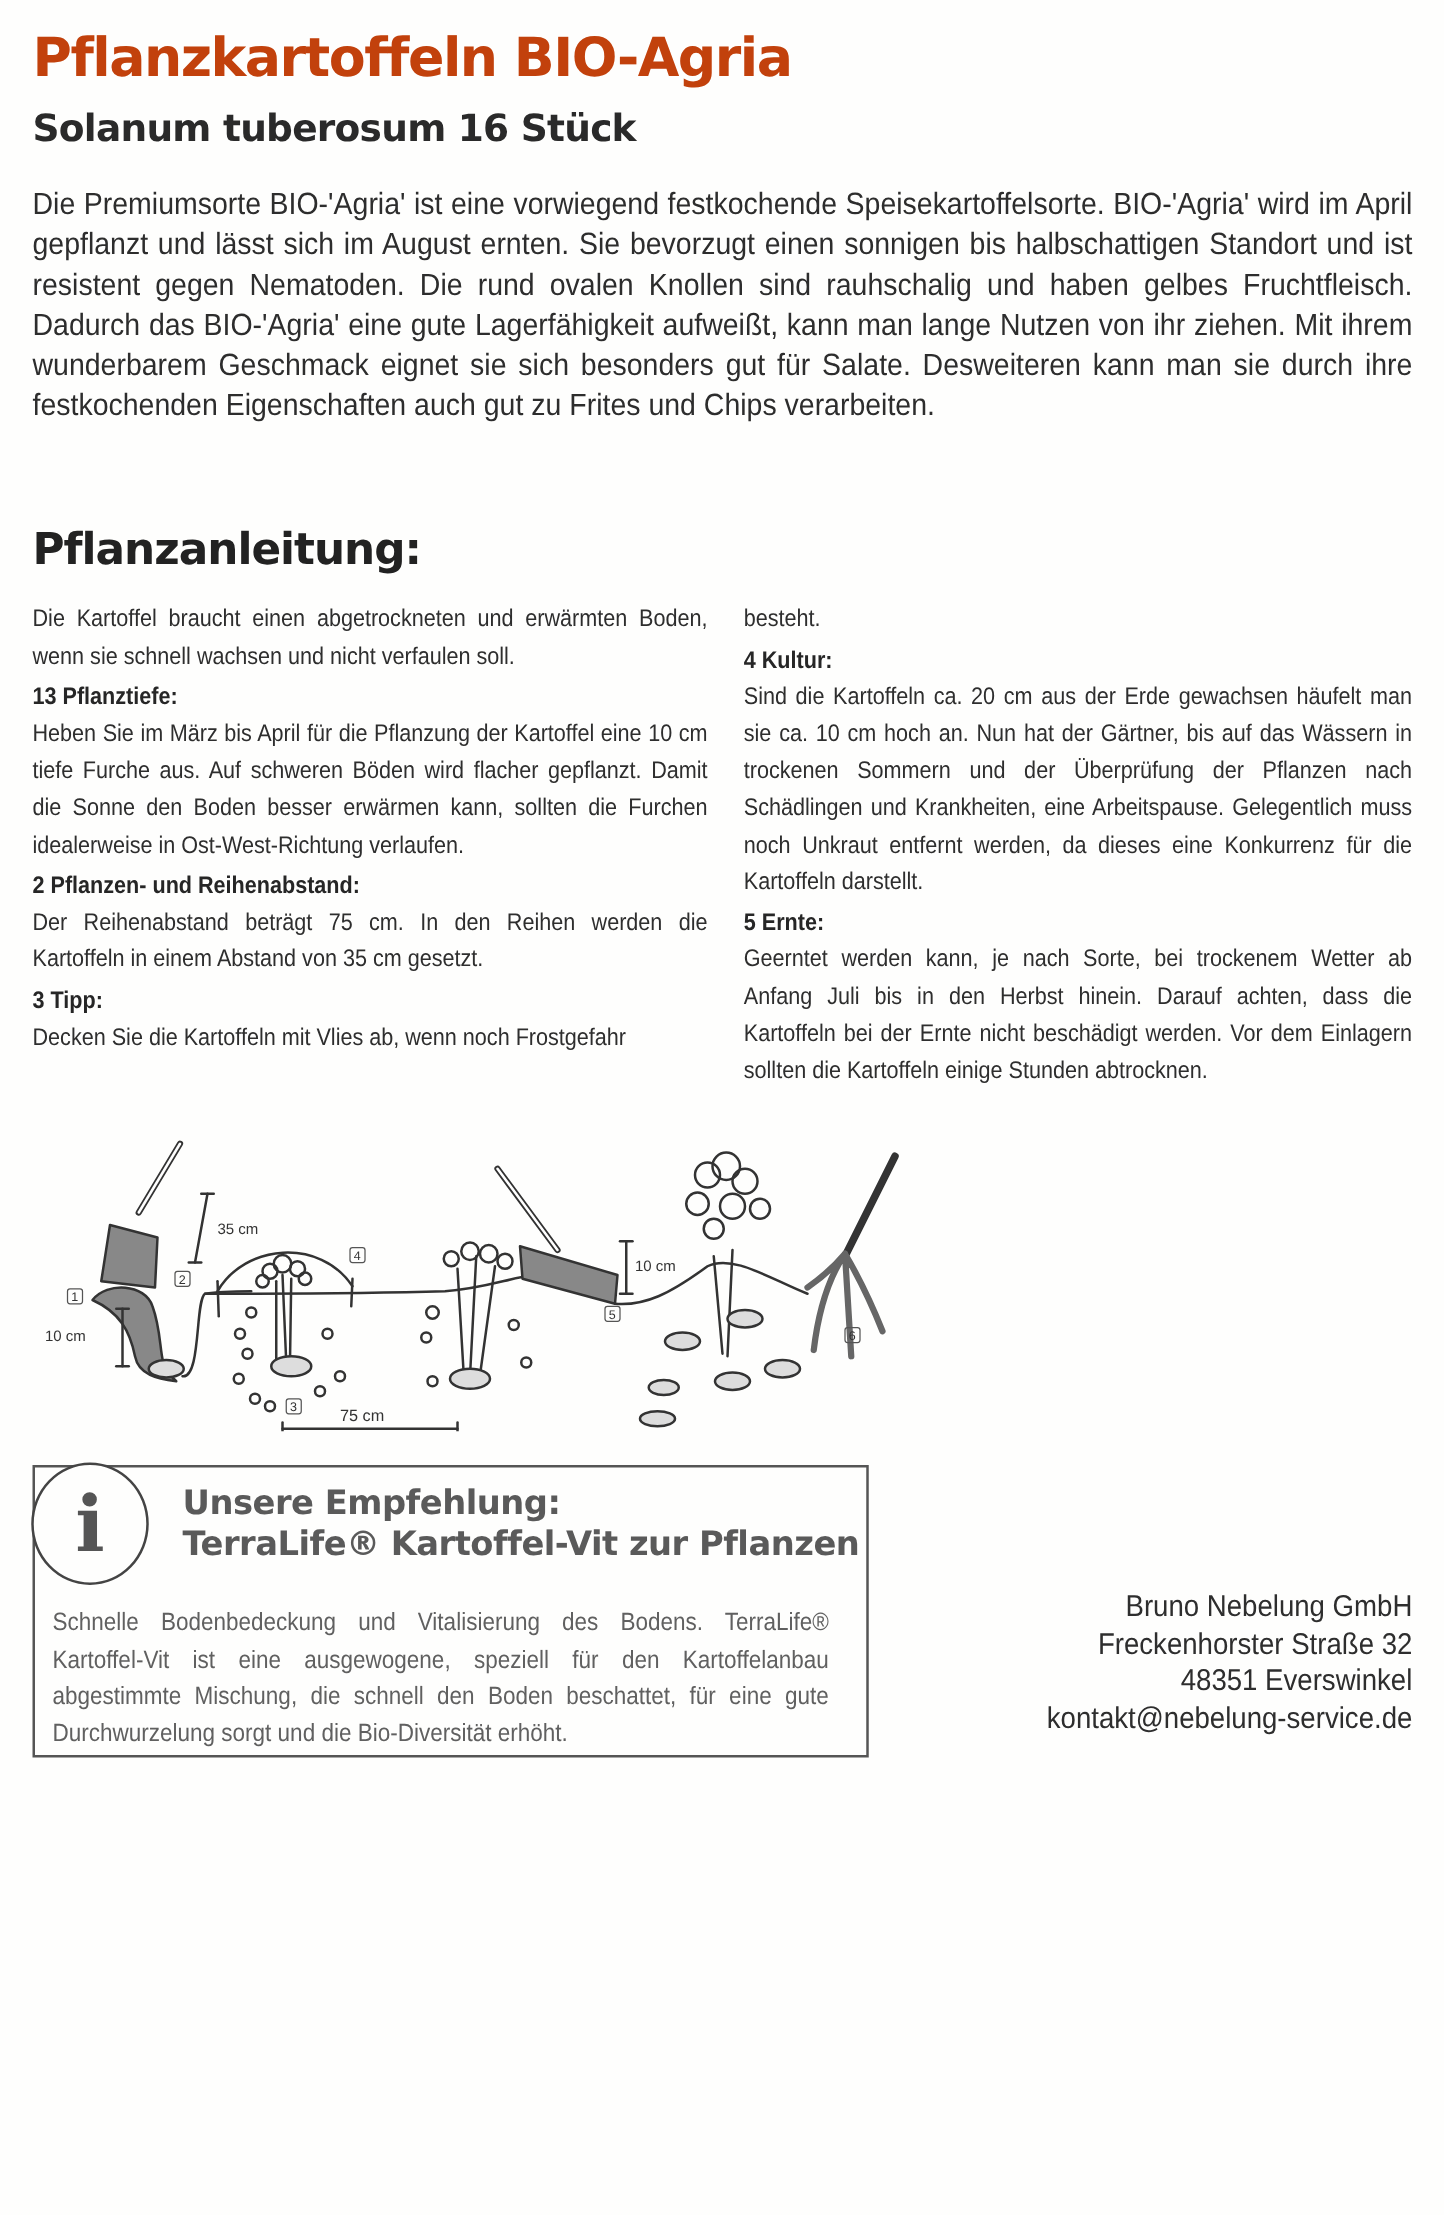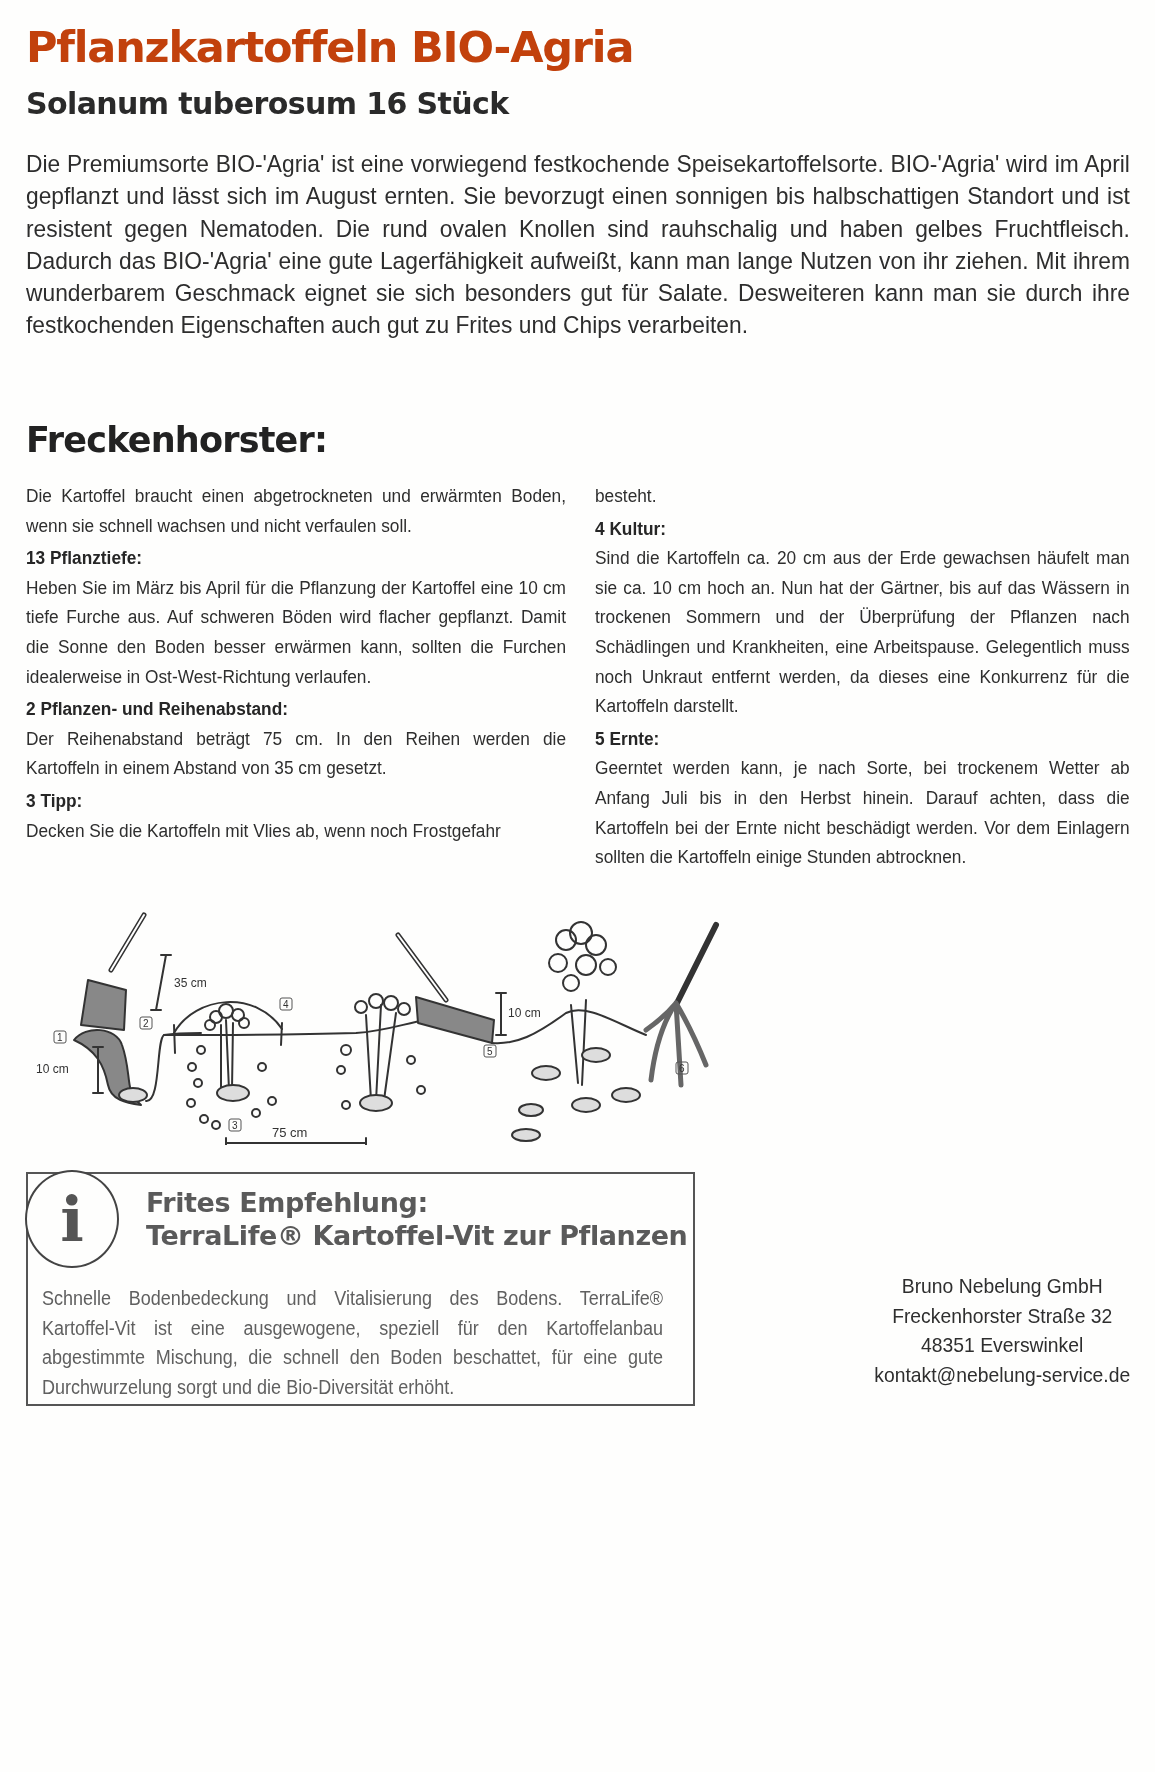--- a/index.html
+++ b/index.html
@@ -52,36 +52,36 @@
     position: absolute; left: 118px; top: 12px; margin: 0;
     font-family: "DejaVu Sans", sans-serif; font-weight: bold; font-size: 27px;
     line-height: 33px; color: #5a5a5a; letter-spacing: -0.4px;
   }
   .info-body {
     position: absolute; left: 14px; top: 110px; width: 690px; margin: 0;
     font-size: 20px; line-height: 29.5px; color: #606060; text-align: justify;
     transform: scaleX(0.9); transform-origin: left top;
   }
   .address {
-    position: absolute; right: 0; top: 1271px; text-align: center;
-    font-size: 21px; line-height: 29.5px; color: #2e2e2e;
+    position: absolute; right: 0; top: 1271px; text-align: right;
+    font-size: 24px; line-height: 29.5px; color: #2e2e2e;
   }
   .address div { transform: scaleX(0.92); transform-origin: right top; }
 </style>
 </head>
 <body>
 
 <div class="page">
 
   <h1 class="title">Pflanzkartoffeln BIO-Agria</h1>
   <h2 class="subtitle">Solanum tuberosum 16 Stück</h2>
 
   <p class="intro">Die Premiumsorte BIO-'Agria' ist eine vorwiegend festkochende Speisekartoffelsorte. BIO-'Agria' wird im April gepflanzt und lässt sich im August ernten. Sie bevorzugt einen sonnigen bis halbschattigen Standort und ist resistent gegen Nematoden. Die rund ovalen Knollen sind rauhschalig und haben gelbes Fruchtfleisch. Dadurch das BIO-'Agria' eine gute Lagerfähigkeit aufweißt, kann man lange Nutzen von ihr ziehen. Mit ihrem wunderbarem Geschmack eignet sie sich besonders gut für Salate. Desweiteren kann man sie durch ihre festkochenden Eigenschaften auch gut zu Frites und Chips verarbeiten.</p>
 
-  <h2 class="section-heading">Freckenhorster:</h2>
+  <h2 class="section-heading">Pflanzanleitung:</h2>
 
   <div class="col col-left">
     <p>Die Kartoffel braucht einen abgetrockneten und erwärmten Boden, wenn sie schnell wachsen und nicht verfaulen soll.</p>
     <h3>13 Pflanztiefe:</h3>
     <p>Heben Sie im März bis April für die Pflanzung der Kartoffel eine 10 cm tiefe Furche aus. Auf schweren Böden wird flacher gepflanzt. Damit die Sonne den Boden besser erwärmen kann, sollten die Furchen idealerweise in Ost-West-Richtung verlaufen.</p>
     <h3>2 Pflanzen- und Reihenabstand:</h3>
     <p>Der Reihenabstand beträgt 75 cm. In den Reihen werden die Kartoffeln in einem Abstand von 35 cm gesetzt.</p>
     <h3>3 Tipp:</h3>
     <p style="text-align:left">Decken Sie die Kartoffeln mit Vlies ab, wenn noch Frostgefahr</p>
   </div>
@@ -207,21 +207,21 @@
       <rect x="458" y="140" width="12" height="12" rx="2" fill="none"></rect>
         <text x="461" y="150" stroke="none">5</text>
       <rect x="650" y="157" width="12" height="12" rx="2" fill="none"></rect>
         <text x="653" y="167" stroke="none">6</text>
     </g>
   </svg>
 
   <div class="info-box">
     <div class="info-icon">i</div>
     <div class="info-title">
-      <div>Frites Empfehlung:</div>
+      <div>Unsere Empfehlung:</div>
       <div>TerraLife® Kartoffel-Vit zur Pflanzen</div>
     </div>
     <p class="info-body">Schnelle Bodenbedeckung und Vitalisierung des Bodens. TerraLife® Kartoffel-Vit ist eine ausgewogene, speziell für den Kartoffelanbau abgestimmte Mischung, die schnell den Boden beschattet, für eine gute Durchwurzelung sorgt und die Bio-Diversität erhöht.</p>
   </div>
 
   <div class="address">
     <div>Bruno Nebelung GmbH</div>
     <div>Freckenhorster Straße 32</div>
     <div>48351 Everswinkel</div>
     <div>kontakt@nebelung-service.de</div>

